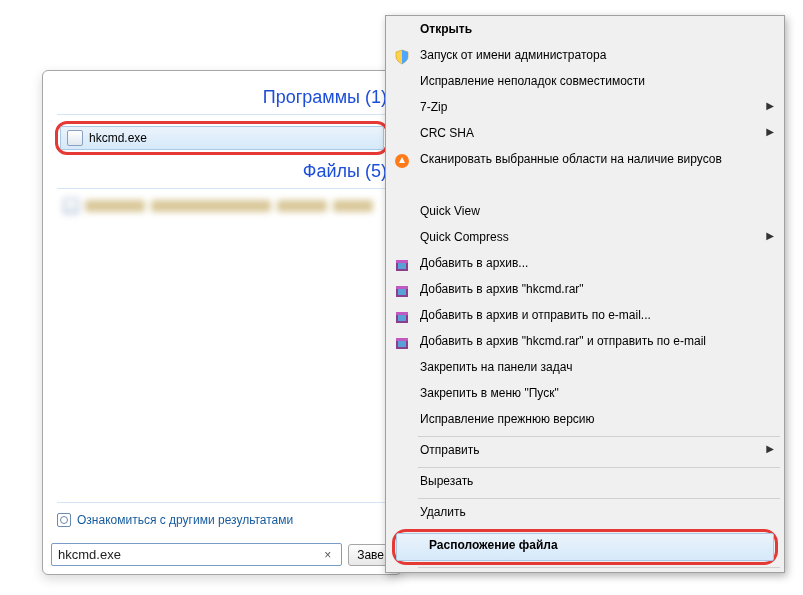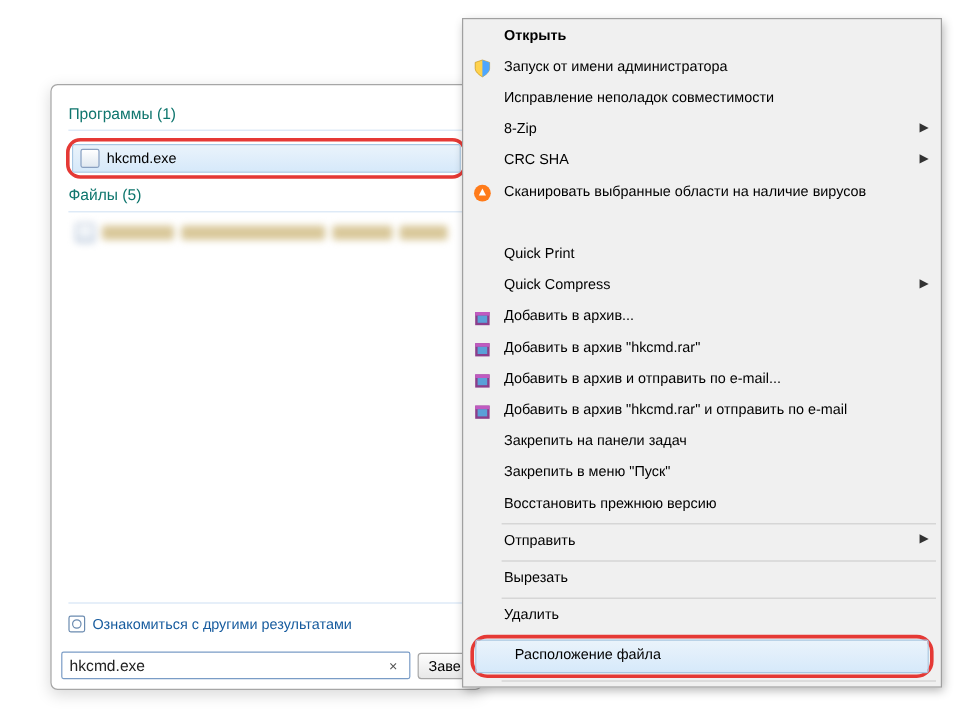--- a/index.html
+++ b/index.html
@@ -24,23 +24,24 @@
       height: 505px;
       background: #fff;
       border: 1px solid #a6a6a6;
       border-radius: 6px;
       box-shadow: 0 4px 12px rgba(0,0,0,0.15);
       padding: 12px 8px 8px 8px;
       display: flex;
       flex-direction: column;
     }
     .group-header {
-      color: #0f766e;
-      font-size: 13px;
+      color: #1d4ed8;
+      font-size: 18px;
       margin: 4px 6px 4px 6px;
+      text-align: right;
     }
     .hr-line {
       border: none;
       border-top: 1px solid #d6e5f5;
       margin: 2px 6px 4px 6px;
     }
     .result-highlight {
       margin: 2px 4px;
       border: 3px solid #e53935;
       border-radius: 12px;
@@ -160,20 +161,21 @@
     .cm-highlight-wrap {
       border: 3px solid #e53935;
       border-radius: 14px;
       padding: 1px;
       margin: 2px 4px;
     }
     .cm-highlight-wrap .cm-item {
       background: linear-gradient(#eaf3fb, #d6e9fa);
       border: 1px solid #a8c8e4;
       border-radius: 2px;
+      font-weight: bold;
     }
 
     
     .ico {
       width: 16px;
       height: 16px;
       display: inline-block;
     }
     .ico-app {
       background: linear-gradient(#fff, #e0e8f0);
@@ -248,21 +250,21 @@
           </svg>
       </span>
       <span class="cm-label">Запуск от имени администратора</span>
     </div>
     <div class="cm-item">
       <span class="cm-icon"></span>
       <span class="cm-label">Исправление неполадок совместимости</span>
     </div>
     <div class="cm-item">
       <span class="cm-icon"></span>
-      <span class="cm-label">8-Zip</span>
+      <span class="cm-label">7-Zip</span>
       <span class="cm-arrow">▶</span>
     </div>
     <div class="cm-item">
       <span class="cm-icon"></span>
       <span class="cm-label">CRC SHA</span>
       <span class="cm-arrow">▶</span>
     </div>
     <div class="cm-item">
       <span class="cm-icon">
         <svg class="ico" viewBox="0 0 16 16">
@@ -270,21 +272,21 @@
             <path d="M5 10 L8 4 L11 10 Z" fill="#fff"></path>
           </svg>
       </span>
       <span class="cm-label">Сканировать выбранные области на наличие вирусов</span>
     </div>
     <div class="cm-item">
       <span class="cm-icon"></span>
     </div>
     <div class="cm-item">
       <span class="cm-icon"></span>
-      <span class="cm-label">Quick Print</span>
+      <span class="cm-label">Quick View</span>
     </div>
     <div class="cm-item">
       <span class="cm-icon"></span>
       <span class="cm-label">Quick Compress</span>
       <span class="cm-arrow">▶</span>
     </div>
     <div class="cm-item">
       <span class="cm-icon">
         <svg class="ico" viewBox="0 0 16 16">
             <rect x="2" y="3" width="12" height="11" fill="#8b3e8b"></rect>
@@ -327,21 +329,21 @@
     <div class="cm-item">
       <span class="cm-icon"></span>
       <span class="cm-label">Закрепить на панели задач</span>
     </div>
     <div class="cm-item">
       <span class="cm-icon"></span>
       <span class="cm-label">Закрепить в меню "Пуск"</span>
     </div>
     <div class="cm-item">
       <span class="cm-icon"></span>
-      <span class="cm-label">Восстановить прежнюю версию</span>
+      <span class="cm-label">Исправление прежнюю версию</span>
     </div>
     <div class="cm-sep"></div>
     <div class="cm-item">
       <span class="cm-icon"></span>
       <span class="cm-label">Отправить</span>
       <span class="cm-arrow">▶</span>
     </div>
     <div class="cm-sep"></div>
     <div class="cm-item">
       <span class="cm-icon"></span>

